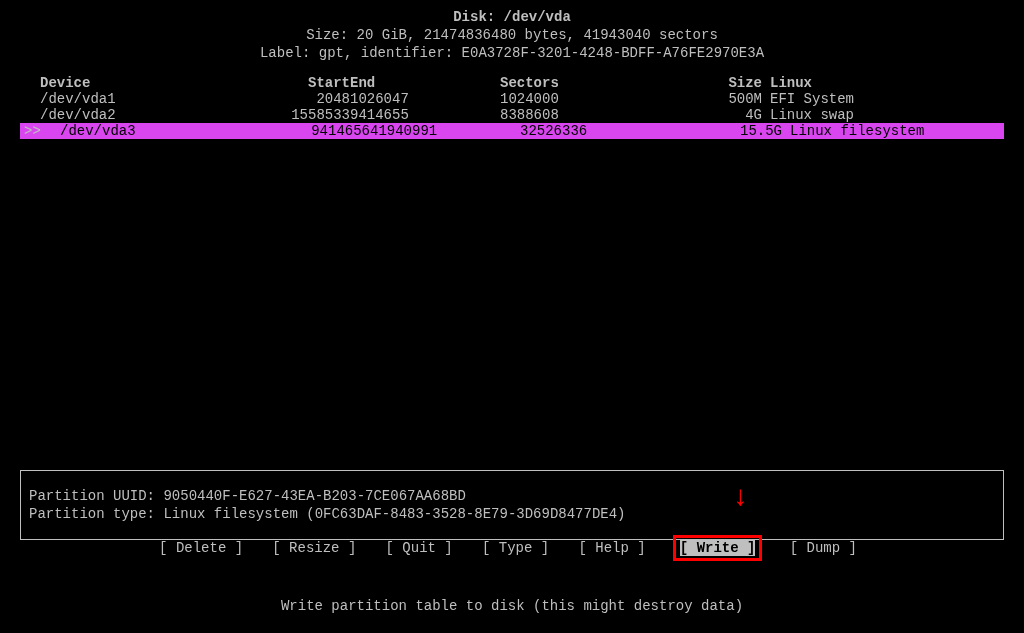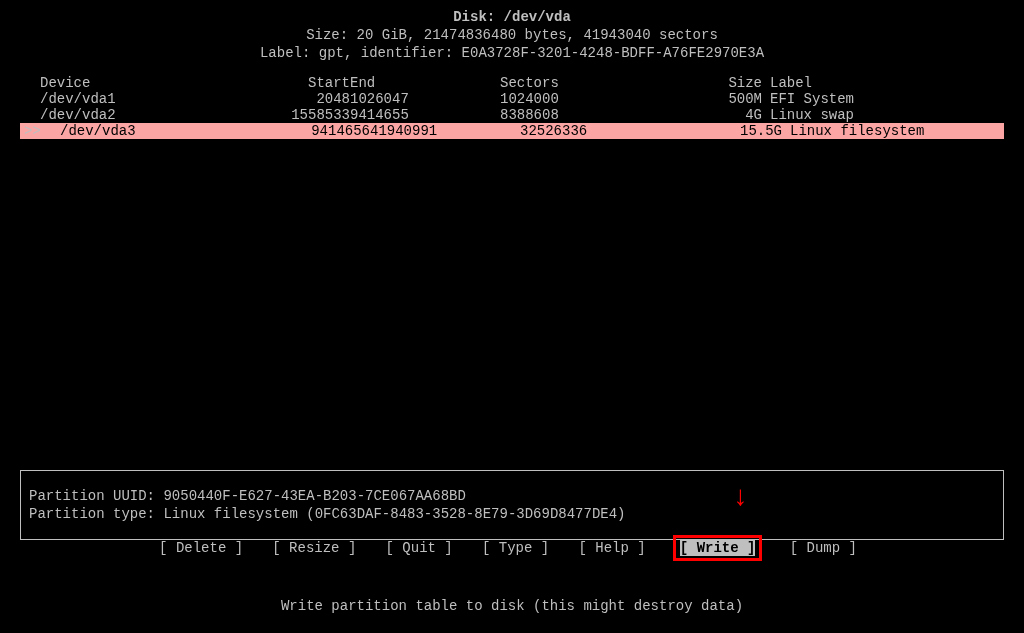--- a/index.html
+++ b/index.html
@@ -24,29 +24,29 @@
     }
     .header-bold {
       font-weight: bold;
     }
     .table-container {
       margin-top: 12px;
       padding: 0 20px;
     }
     .table-header {
       display: flex;
-      font-weight: normal;
+      font-weight: bold;
       padding-left: 20px;
     }
     .table-row {
       display: flex;
       padding-left: 20px;
     }
     .table-row.selected {
-      background: #fca5a5;
+      background: #d946ef;
       color: #000000;
       margin-left: -20px;
       margin-right: -20px;
       padding-left: 20px;
     }
     .selector-mark {
       position: absolute;
       left: 4px;
       color: #bfbfbf;
     }
@@ -113,21 +113,21 @@
   <div>Label: gpt, identifier: E0A3728F-3201-4248-BDFF-A76FE2970E3A</div>
 </div>
 
 <div class="table-container">
   <div class="table-header">
     <div class="col-device">Device</div>
     <div class="col-start">Start</div>
     <div class="col-end">End</div>
     <div class="col-sectors">Sectors</div>
     <div class="col-size">Size</div>
-    <div class="col-type">Label</div>
+    <div class="col-type">Linux</div>
   </div>
   <div class="table-row">
     <div class="col-device">/dev/vda1</div>
     <div class="col-start">2048</div>
     <div class="col-end">1026047</div>
     <div class="col-sectors">1024000</div>
     <div class="col-size">500M</div>
     <div class="col-type">EFI System</div>
   </div>
   <div class="table-row">

